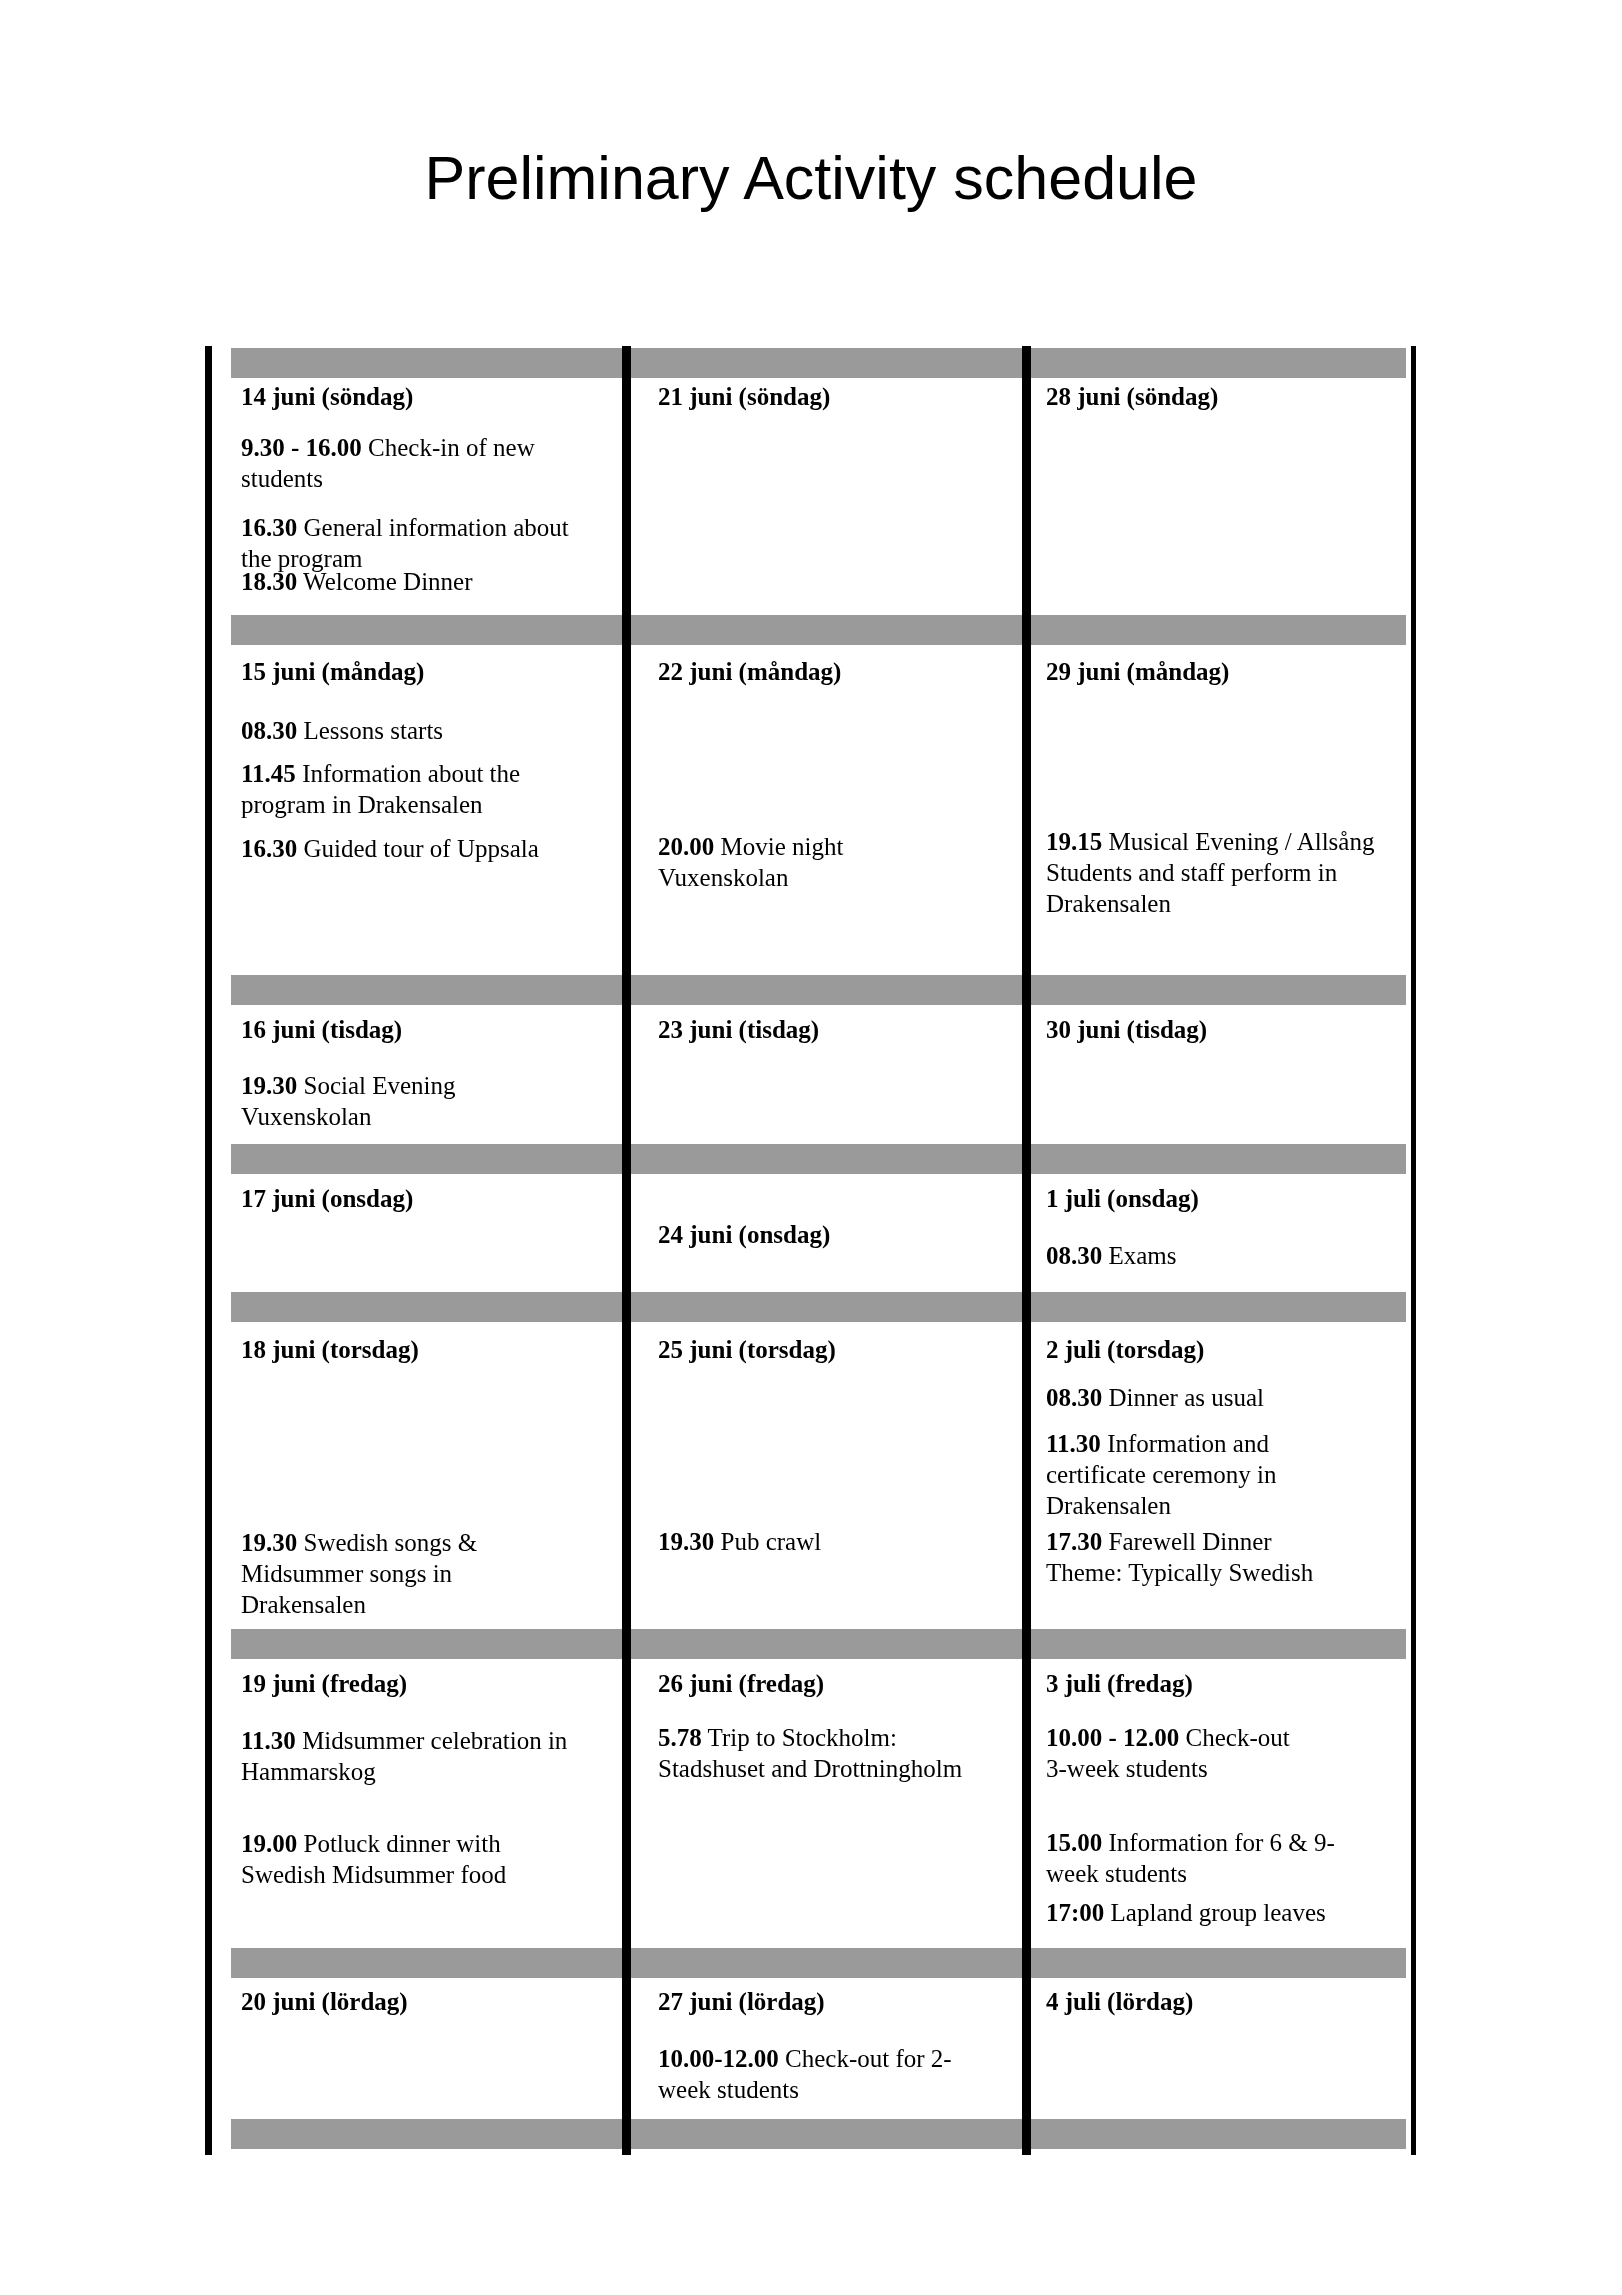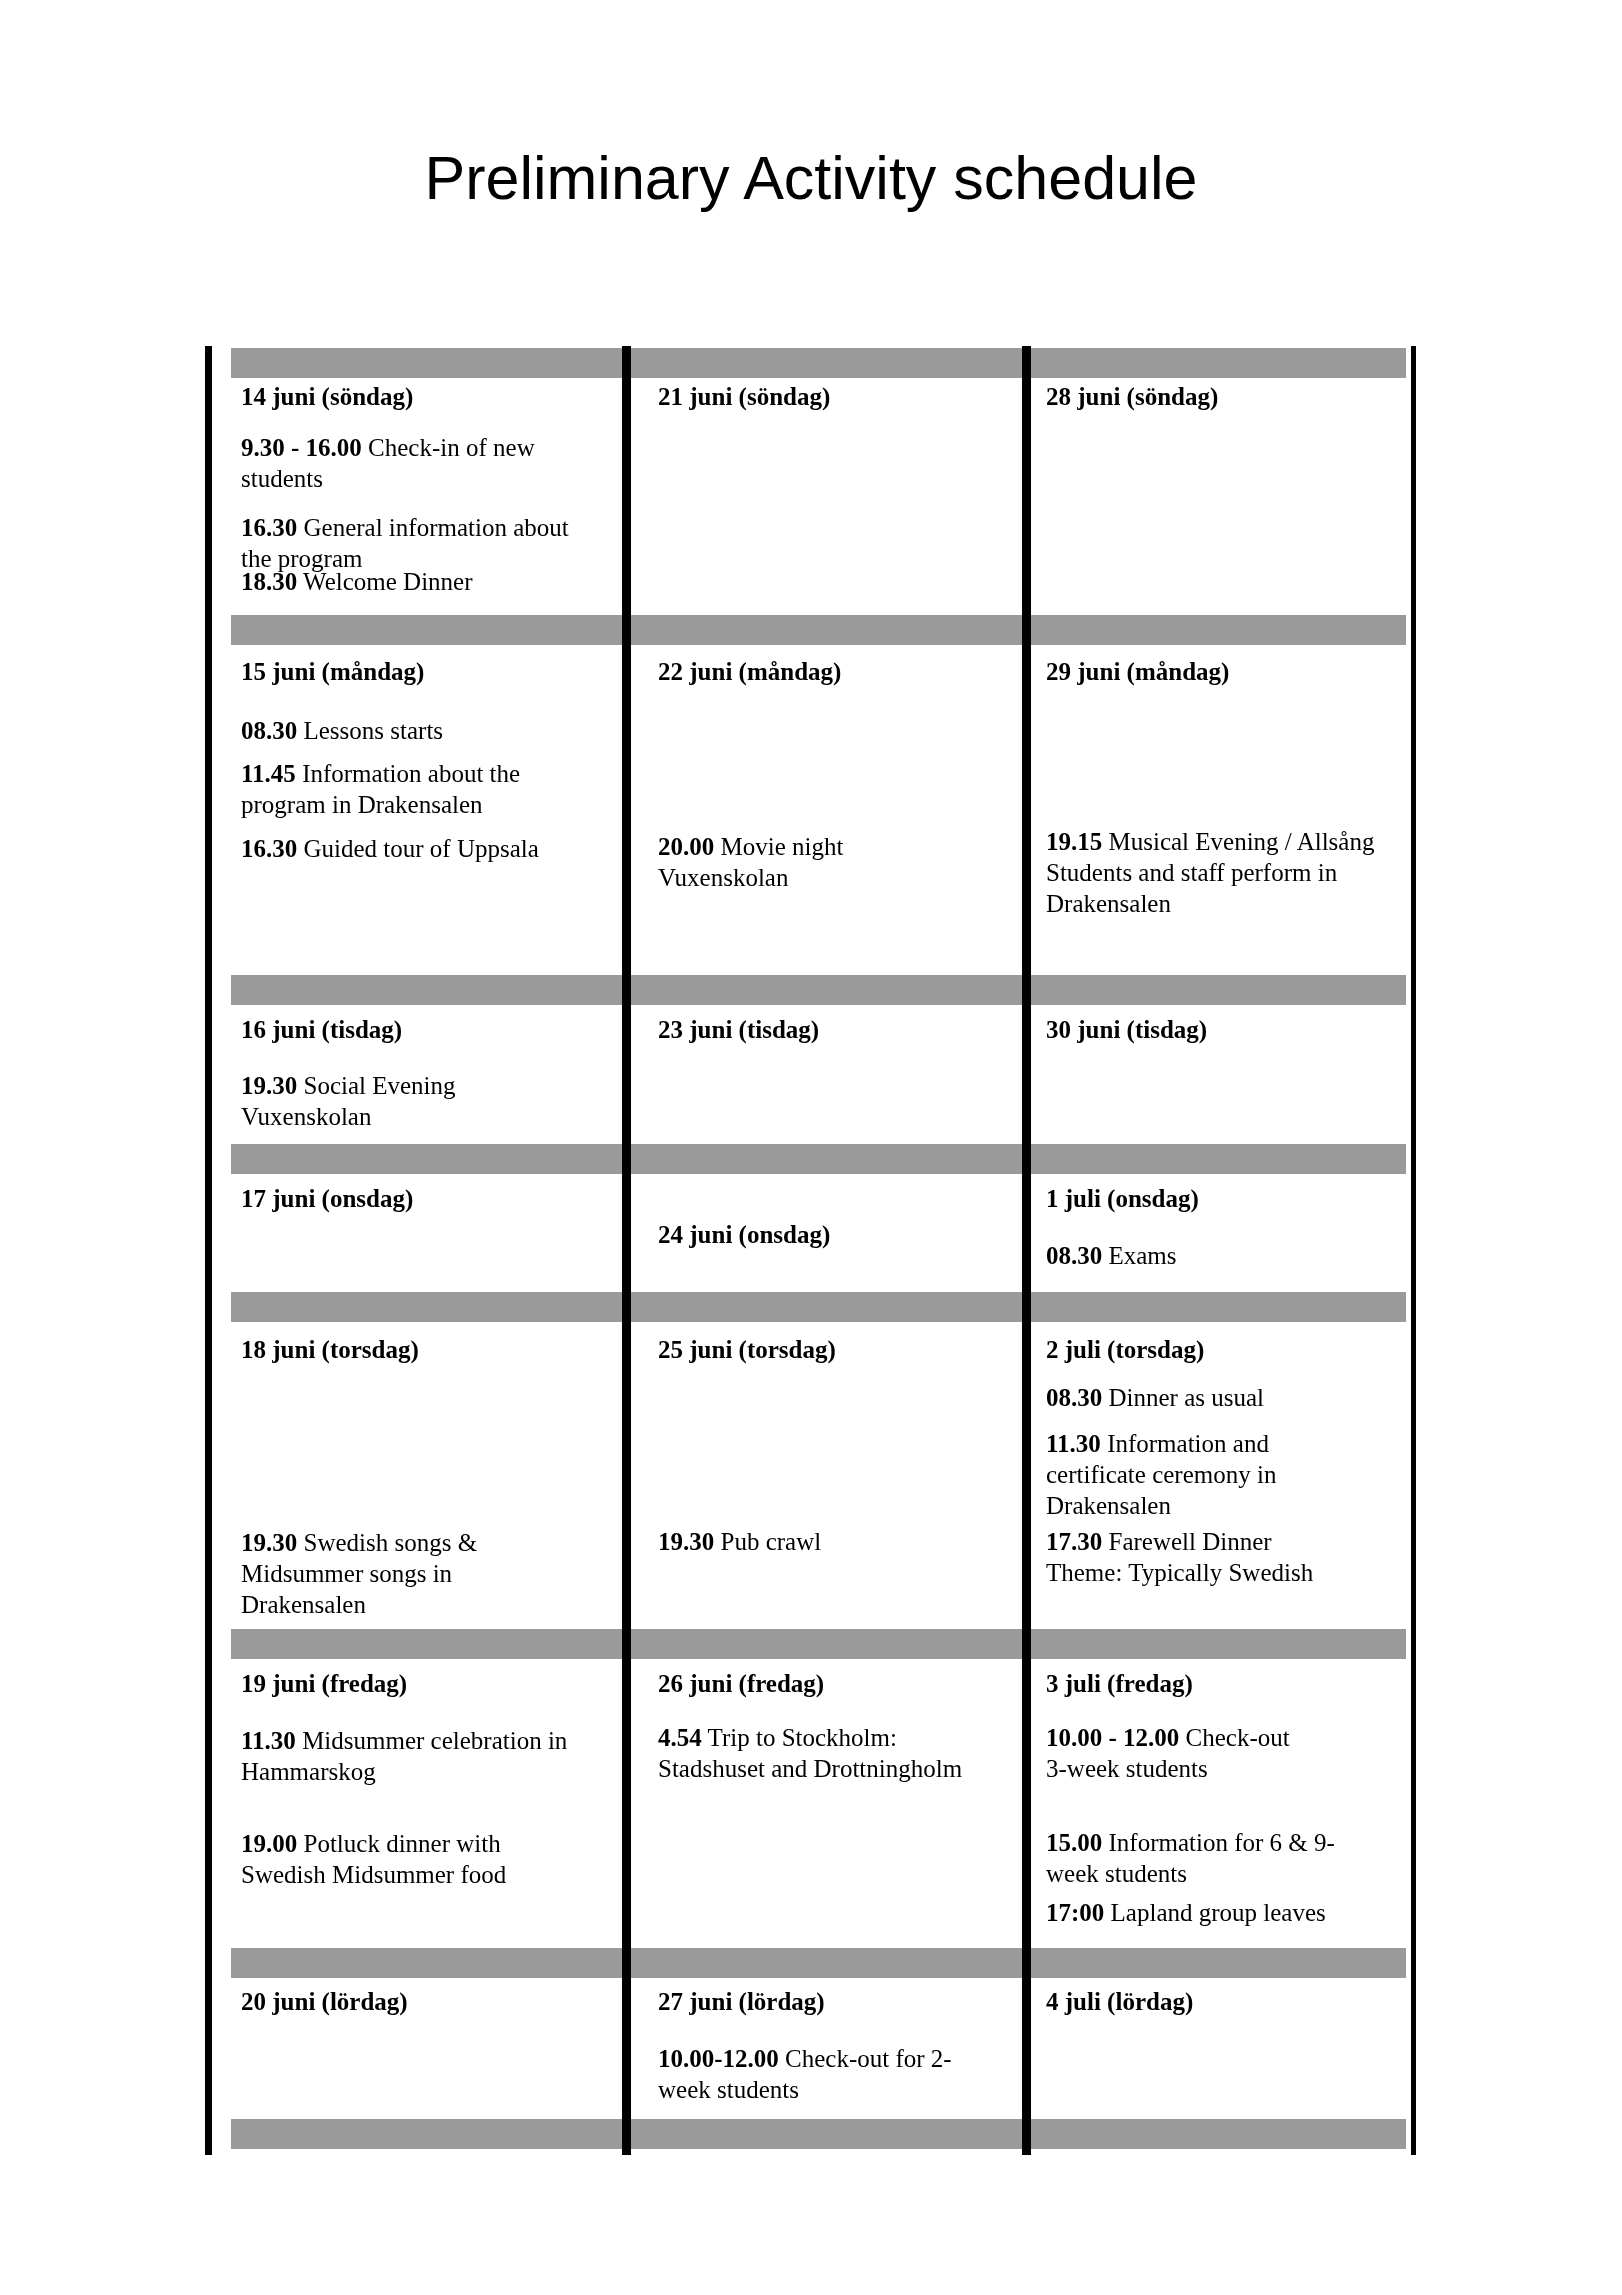--- a/index.html
+++ b/index.html
@@ -166,21 +166,21 @@
 
   <div class="cell" style="left:241px;top:1659px;width:380px;height:289px">
     <div class="day-header" style="top:9.2px">19 juni (fredag)</div>
     <div class="event" style="top:66px"><span class="t">11.30</span> <span class="d">Midsummer celebration in
 Hammarskog</span></div>
     <div class="event" style="top:169px"><span class="t">19.00</span> <span class="d">Potluck dinner with
 Swedish Midsummer food</span></div>
   </div>
   <div class="cell" style="left:658px;top:1659px;width:361px;height:289px">
     <div class="day-header" style="top:9.2px">26 juni (fredag)</div>
-    <div class="event" style="top:63px"><span class="t">4.54</span> <span class="d">Trip to Stockholm:
+    <div class="event" style="top:63px"><span class="t">5.78</span> <span class="d">Trip to Stockholm:
 Stadshuset and Drottningholm</span></div>
   </div>
   <div class="cell" style="left:1046px;top:1659px;width:366px;height:289px">
     <div class="day-header" style="top:9.2px">3 juli (fredag)</div>
     <div class="event" style="top:63px"><span class="t">10.00 - 12.00</span> <span class="d">Check-out
 3-week students</span></div>
     <div class="event" style="top:168px"><span class="t">15.00</span> <span class="d">Information for 6 &amp; 9-
 week students</span></div>
     <div class="event" style="top:238px"><span class="t">17:00</span> <span class="d">Lapland group leaves</span></div>
   </div>

